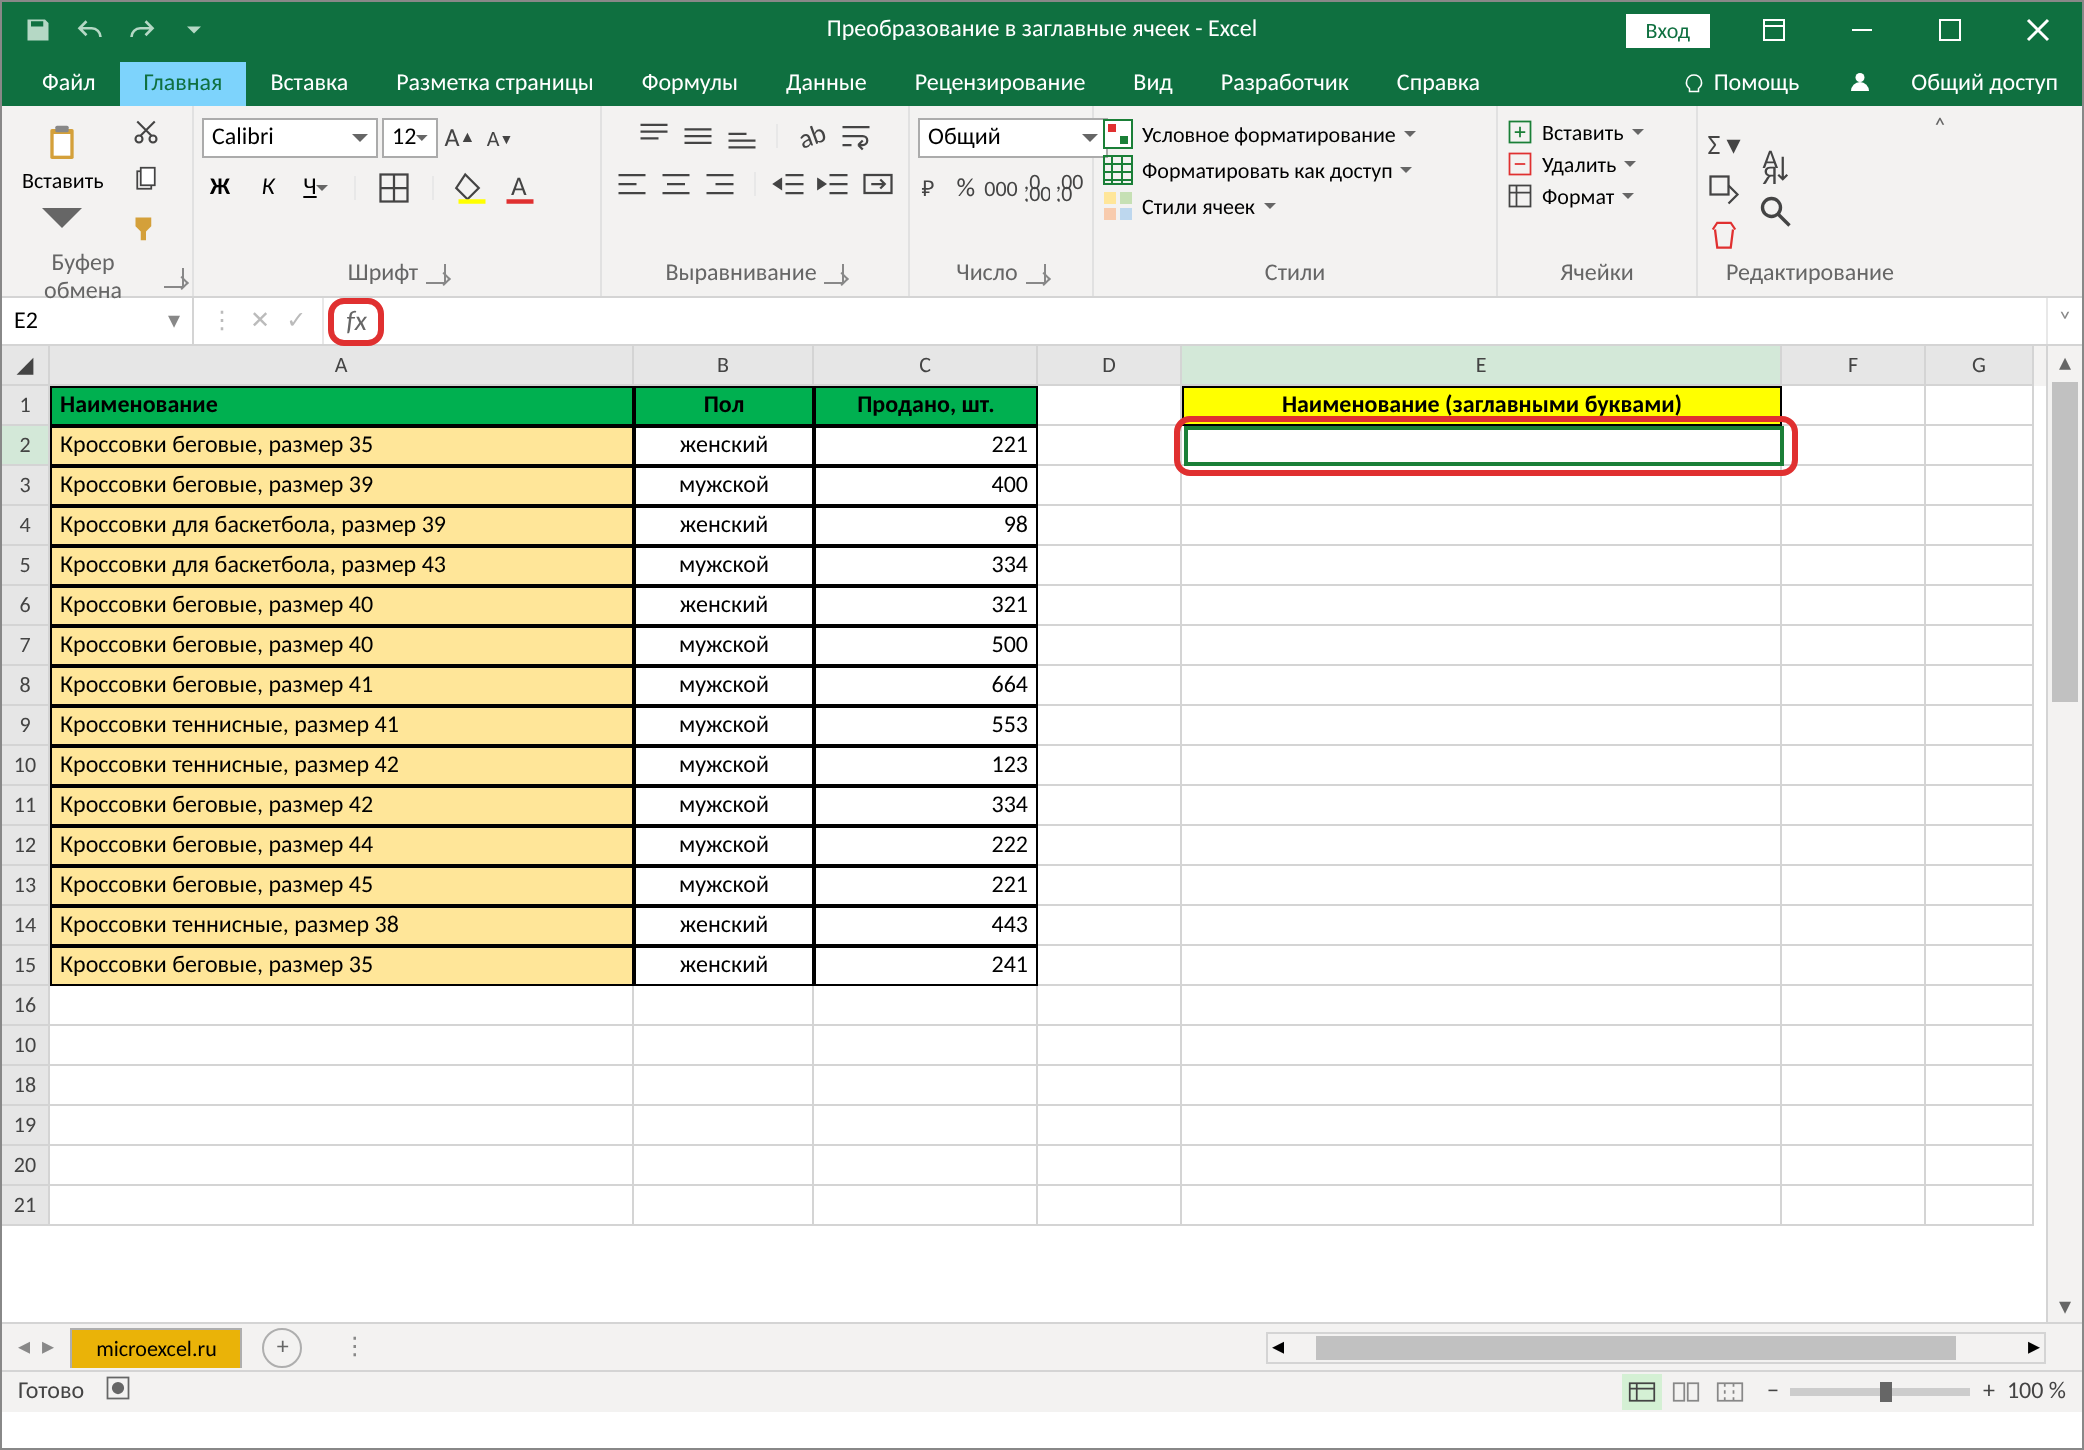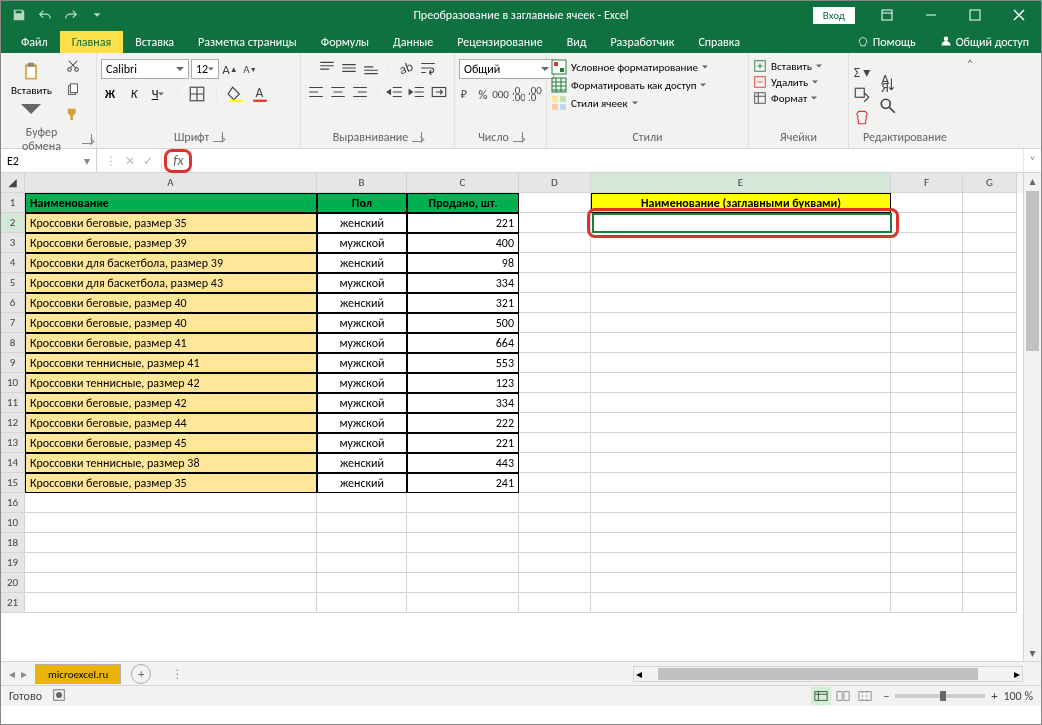--- a/index.html
+++ b/index.html
@@ -8,21 +8,21 @@
 .qat{display:flex;gap:2px;padding-left:6px;align-items:center}
 .qat-btn{width:24px;height:24px;display:flex;align-items:center;justify-content:center;color:#b5d8c5}
 .qat-btn svg{width:14px;height:14px}
 .title-center{position:absolute;left:50%;transform:translateX(-50%);font-size:12px;color:#fff}
 .title-right{margin-left:auto;display:flex;align-items:center;gap:0}
 .login-btn{background:#fff;color:#0f7040;padding:2px 10px;font-size:11px;margin-right:10px}
 .win-btn{width:44px;height:28px;display:flex;align-items:center;justify-content:center;color:#fff}
 .win-btn svg{width:12px;height:12px}
 .tabs{height:24px;background:#0f7040;display:flex;align-items:flex-end;padding-left:8px}
 .tab{padding:4px 12px;color:#fff;font-size:12px;cursor:pointer}
-.tab.active{background:#fde047;color:#0f7040}
+.tab.active{background:#7dd3fc;color:#0f7040}
 .tab.help{margin-left:auto;display:flex;align-items:center;gap:4px}
 .ribbon{height:96px;background:#f3f2f1;border-bottom:1px solid #d4d4d4;display:flex}
 .rgroup{border-right:1px solid #e1e1e1;display:flex;flex-direction:column;padding:2px 4px}
 .rgroup-body{flex:1;display:flex;align-items:center;gap:4px}
 .rgroup-label{text-align:center;font-size:11px;color:#666;padding-bottom:2px;display:flex;justify-content:center;gap:4px;align-items:center}
 .dlauncher{width:10px;height:10px;border:1px solid #888;border-top:none;border-left:none;position:relative}
 .dlauncher::after{content:'';position:absolute;right:-1px;bottom:-1px;width:4px;height:4px;border-right:1px solid #888;border-bottom:1px solid #888;transform:rotate(-45deg) translate(1px,1px)}
 .big-btn{display:flex;flex-direction:column;align-items:center;padding:2px 6px;gap:2px}
 .big-btn svg{width:20px;height:20px}
 .mini{display:flex;flex-direction:column;gap:2px}
@@ -142,21 +142,21 @@
   <div class="tab">Рецензирование</div>
   <div class="tab">Вид</div>
   <div class="tab">Разработчик</div>
   <div class="tab">Справка</div>
   <div class="tab help">
       <svg width="12" height="12" viewBox="0 0 16 16" fill="none" stroke="currentColor">
         <path d="M8 2a5 5 0 00-3 9v2h6v-2a5 5 0 00-3-9z"></path>
       </svg>
       <span>Помощь</span>
     </div>
-  <div class="tab" style="display:flex;gap:4px;align-items:flex-start">
+  <div class="tab" style="display:flex;gap:20px;align-items:flex-start">
       <svg width="12" height="12" viewBox="0 0 16 16" fill="currentColor">
         <circle cx="8" cy="5" r="3"></circle>
         <path d="M2 14a6 6 0 0112 0z"></path>
       </svg>
       <span>Общий доступ</span>
     </div>
 </div>
 
 <div class="ribbon">
 

